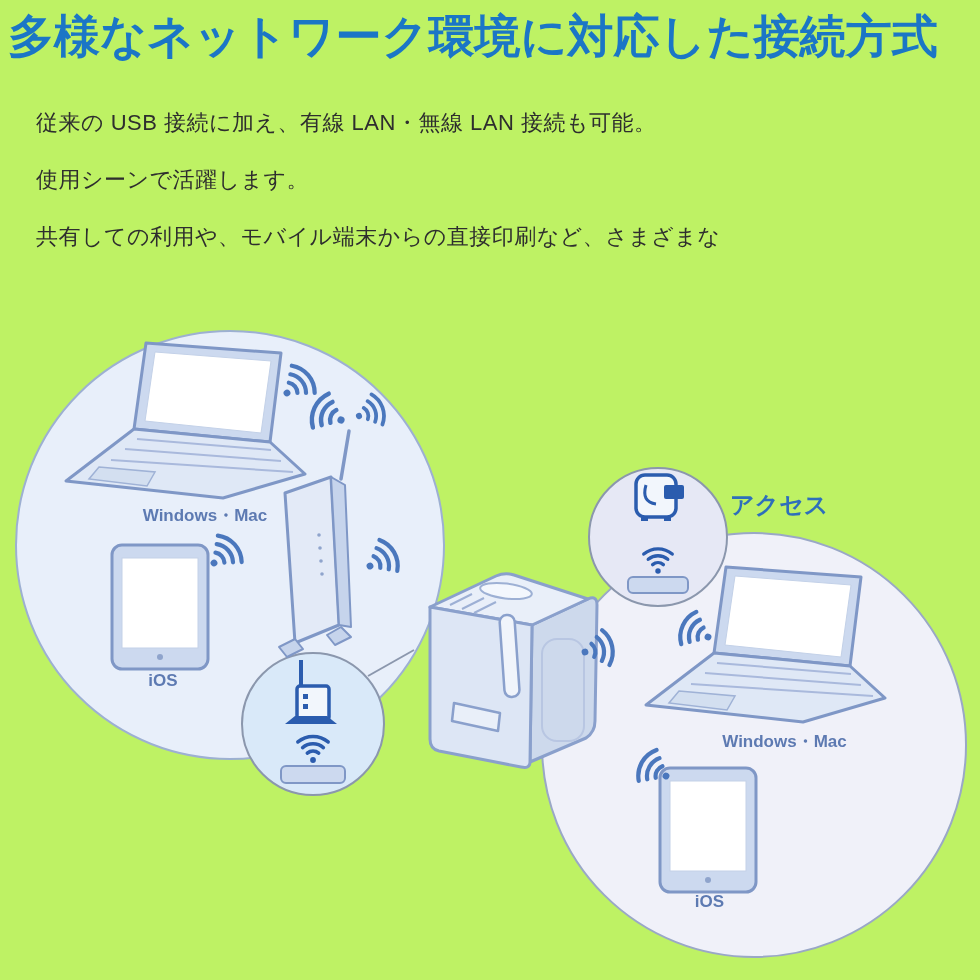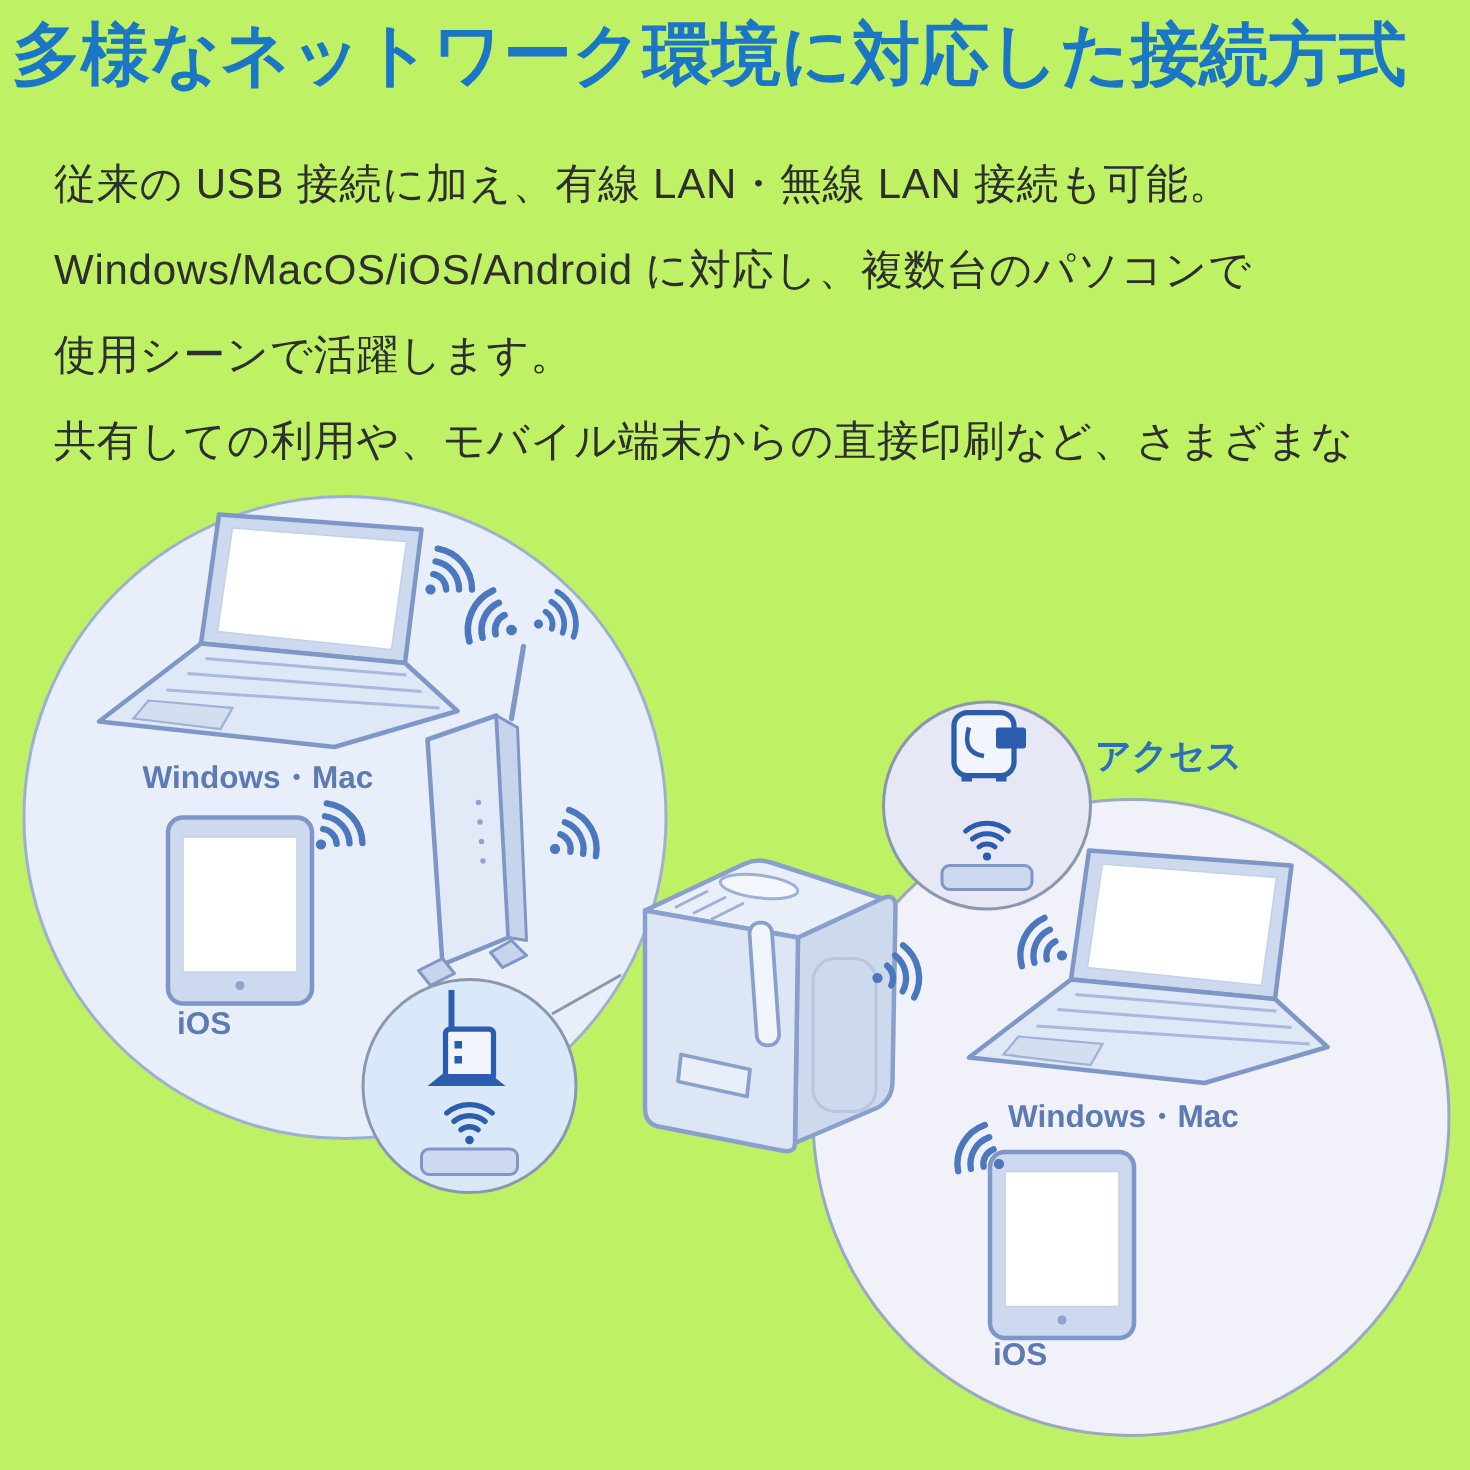--- a/index.html
+++ b/index.html
@@ -6,48 +6,47 @@
   body { font-family:"Liberation Sans","DejaVu Sans",sans-serif; }
   .page { position:relative; width:980px; height:980px; background:#bef264; overflow:hidden; }
 
   .heading {
     position:absolute; left:8px; top:8px; width:966px; margin:0;
     font-size:46px; font-weight:900; line-height:1.25;
     color:var(--accent,#1b76c6); white-space:nowrap; letter-spacing:0px;
   }
   .intro {
     position:absolute; left:36px; top:94px; width:930px;
-    font-size:28px; line-height:57px; color:var(--text,#2e2e2e); letter-spacing:0.5px;
+    font-size:22px; line-height:57px; color:var(--text,#2e2e2e); letter-spacing:0.5px;
   }
   .intro p { margin:0; }
 
   .diagram { position:absolute; left:0; top:320px; width:980px; height:660px; }
   .diagram-svg { position:absolute; left:0; top:0; }
 
   .mode-label {
     position:absolute; font-size:24px; font-weight:bold;
     color:var(--label-blue,#2e6fbb); line-height:37px; white-space:nowrap;
   }
   .ml-line { display:block; }
   .dev-label {
-    position:absolute; font-size:21px; font-weight:600; text-align:left;
+    position:absolute; font-size:17px; font-weight:600; text-align:center;
     color:var(--steel,#5d7ab2); white-space:nowrap;
   }
   .wifi { color:var(--wifi,#4a77bd); }
 </style>
 </head>
 <body>
 
 <div class="page">
 
   <h1 class="heading">多様なネットワーク環境に対応した接続方式</h1>
 
   <div class="intro">
     <p>従来の USB 接続に加え、有線 LAN・無線 LAN 接続も可能。</p>
-    <p>Windows/MacOS/iOS/Android に対応し、複数台のパソコンで</p>
     <p>使用シーンで活躍します。</p>
     <p>共有しての利用や、モバイル端末からの直接印刷など、さまざまな</p>
   </div>
 
   <div class="diagram">
 
     <svg class="diagram-svg" width="980" height="660" viewBox="0 0 980 660">
       <defs>
         <g id="wifi">
           <circle cx="0" cy="0" r="3.4" fill="currentColor"></circle>

